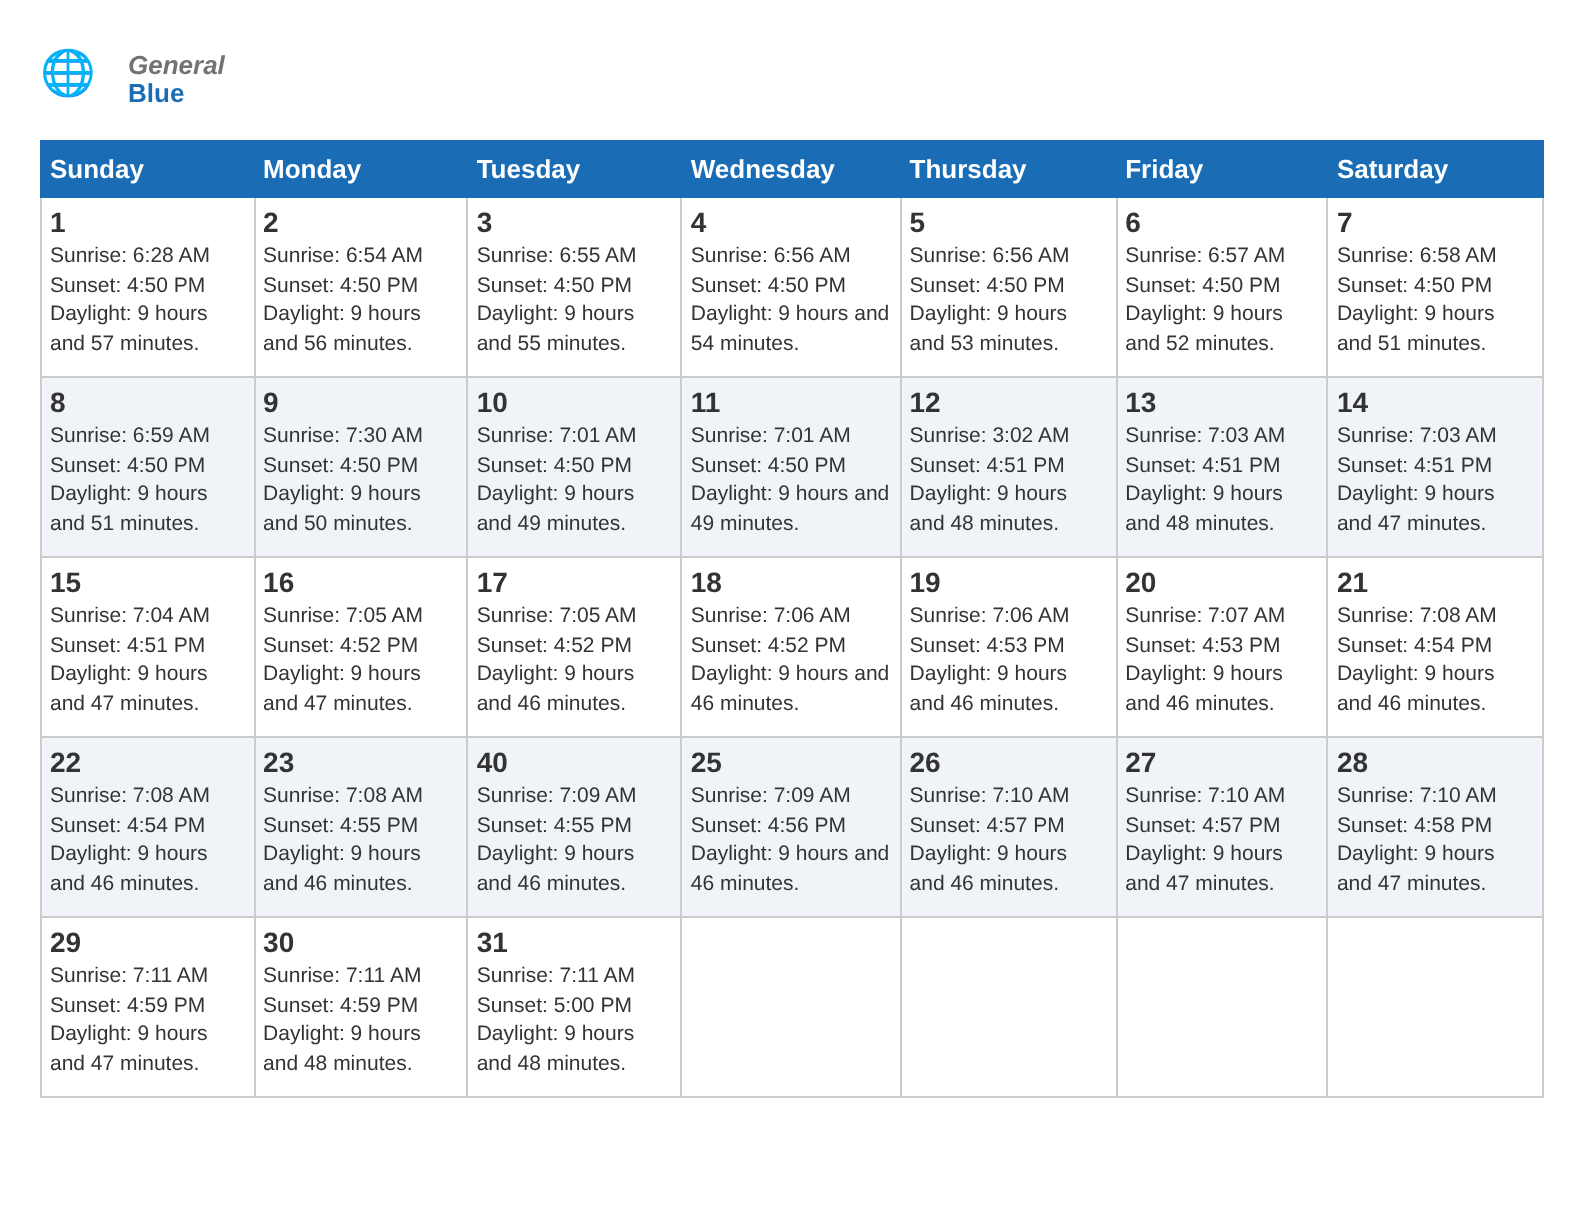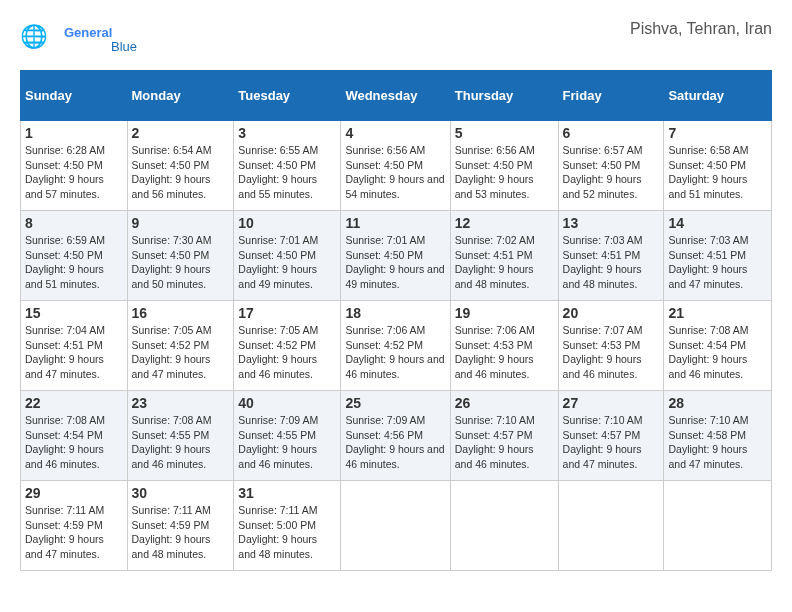--- a/index.html
+++ b/index.html
@@ -29,21 +29,21 @@
       color: #555;
     }
     .calendar {
       width: 100%;
       border-collapse: collapse;
       font-size: 11px;
     }
     .calendar th {
       background: #1a6db5;
       color: #fff;
-      padding: 17px 4px;
+      padding: 6px 4px;
       text-align: left;
       font-size: 13px;
       font-weight: bold;
       border: 1px solid #1a6db5;
     }
     .calendar td {
       border: 1px solid #ccc;
       vertical-align: top;
       padding: 4px;
       width: 113px;
@@ -82,29 +82,28 @@
 <body>
 
 <div>
   <div class="header">
     <div class="logo-wrapper">
       <svg class="logo-icon" viewBox="0 0 50 50">
         <text y="30" font-size="28" fill="#1a6db5">🌐</text>
       </svg>
       <div>
         <div style="font-size:13px; font-weight:bold; color:#666; line-height:1.1;">
-          <span style="color:#3b82f6;">General</span>
-        </div>
-        <div style="font-size:13px; font-weight:normal; color:#1a6db5; line-height:1.1;margin-left:47px;">
+          <span style="color:#737373;font-style:italic;">General</span>
+        </div>
+        <div style="font-size:13px; font-weight:bold; color:#1a6db5; line-height:1.1;">
           <span>Blue</span>
         </div>
       </div>
     </div>
     <div class="title-block">
-      <div class="subtitle">Pishva, Tehran, Iran</div>
     </div>
   </div>
 
   <table class="calendar">
     <thead>
       <tr>
         <th>Sunday</th>
         <th>Monday</th>
         <th>Tuesday</th>
         <th>Wednesday</th>
@@ -201,21 +200,21 @@
         <span class="day-num">11</span>
         <div class="day-info">
           <div>Sunrise: 7:01 AM</div>
           <div>Sunset: 4:50 PM</div>
           <div>Daylight: 9 hours and 49 minutes.</div>
         </div>
       </td>
           <td>
         <span class="day-num">12</span>
         <div class="day-info">
-          <div>Sunrise: 7:02 AM</div>
+          <div>Sunrise: 3:02 AM</div>
           <div>Sunset: 4:51 PM</div>
           <div>Daylight: 9 hours and 48 minutes.</div>
         </div>
       </td>
           <td>
         <span class="day-num">13</span>
         <div class="day-info">
           <div>Sunrise: 7:03 AM</div>
           <div>Sunset: 4:51 PM</div>
           <div>Daylight: 9 hours and 48 minutes.</div>

